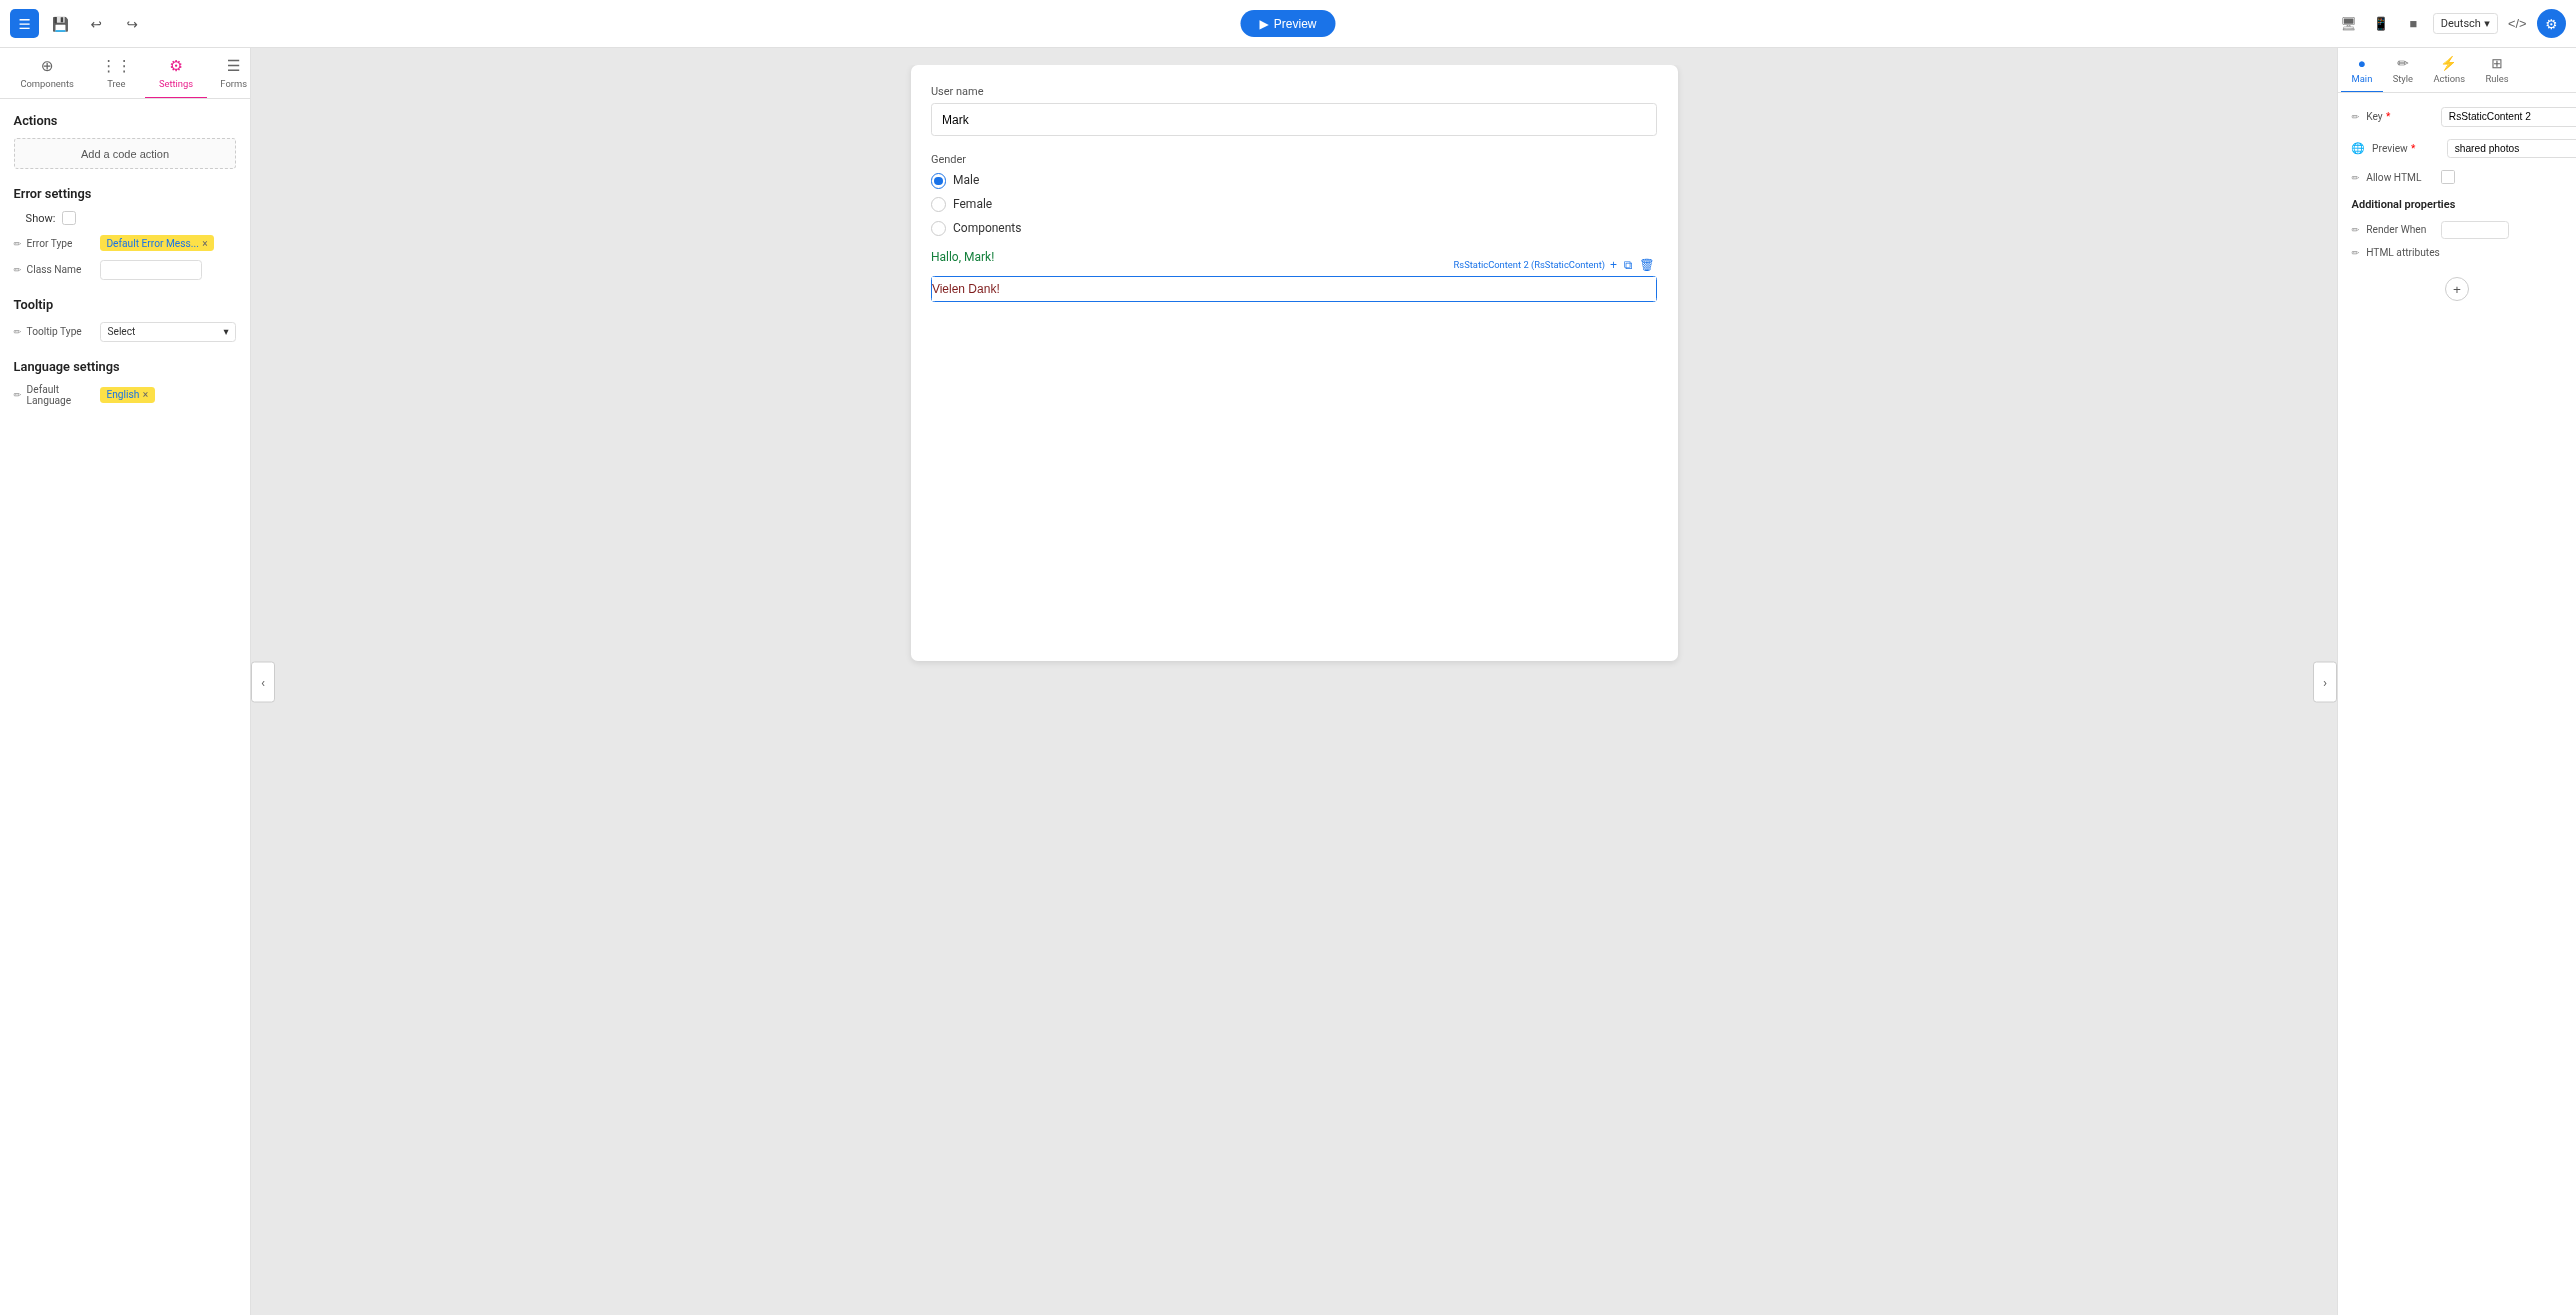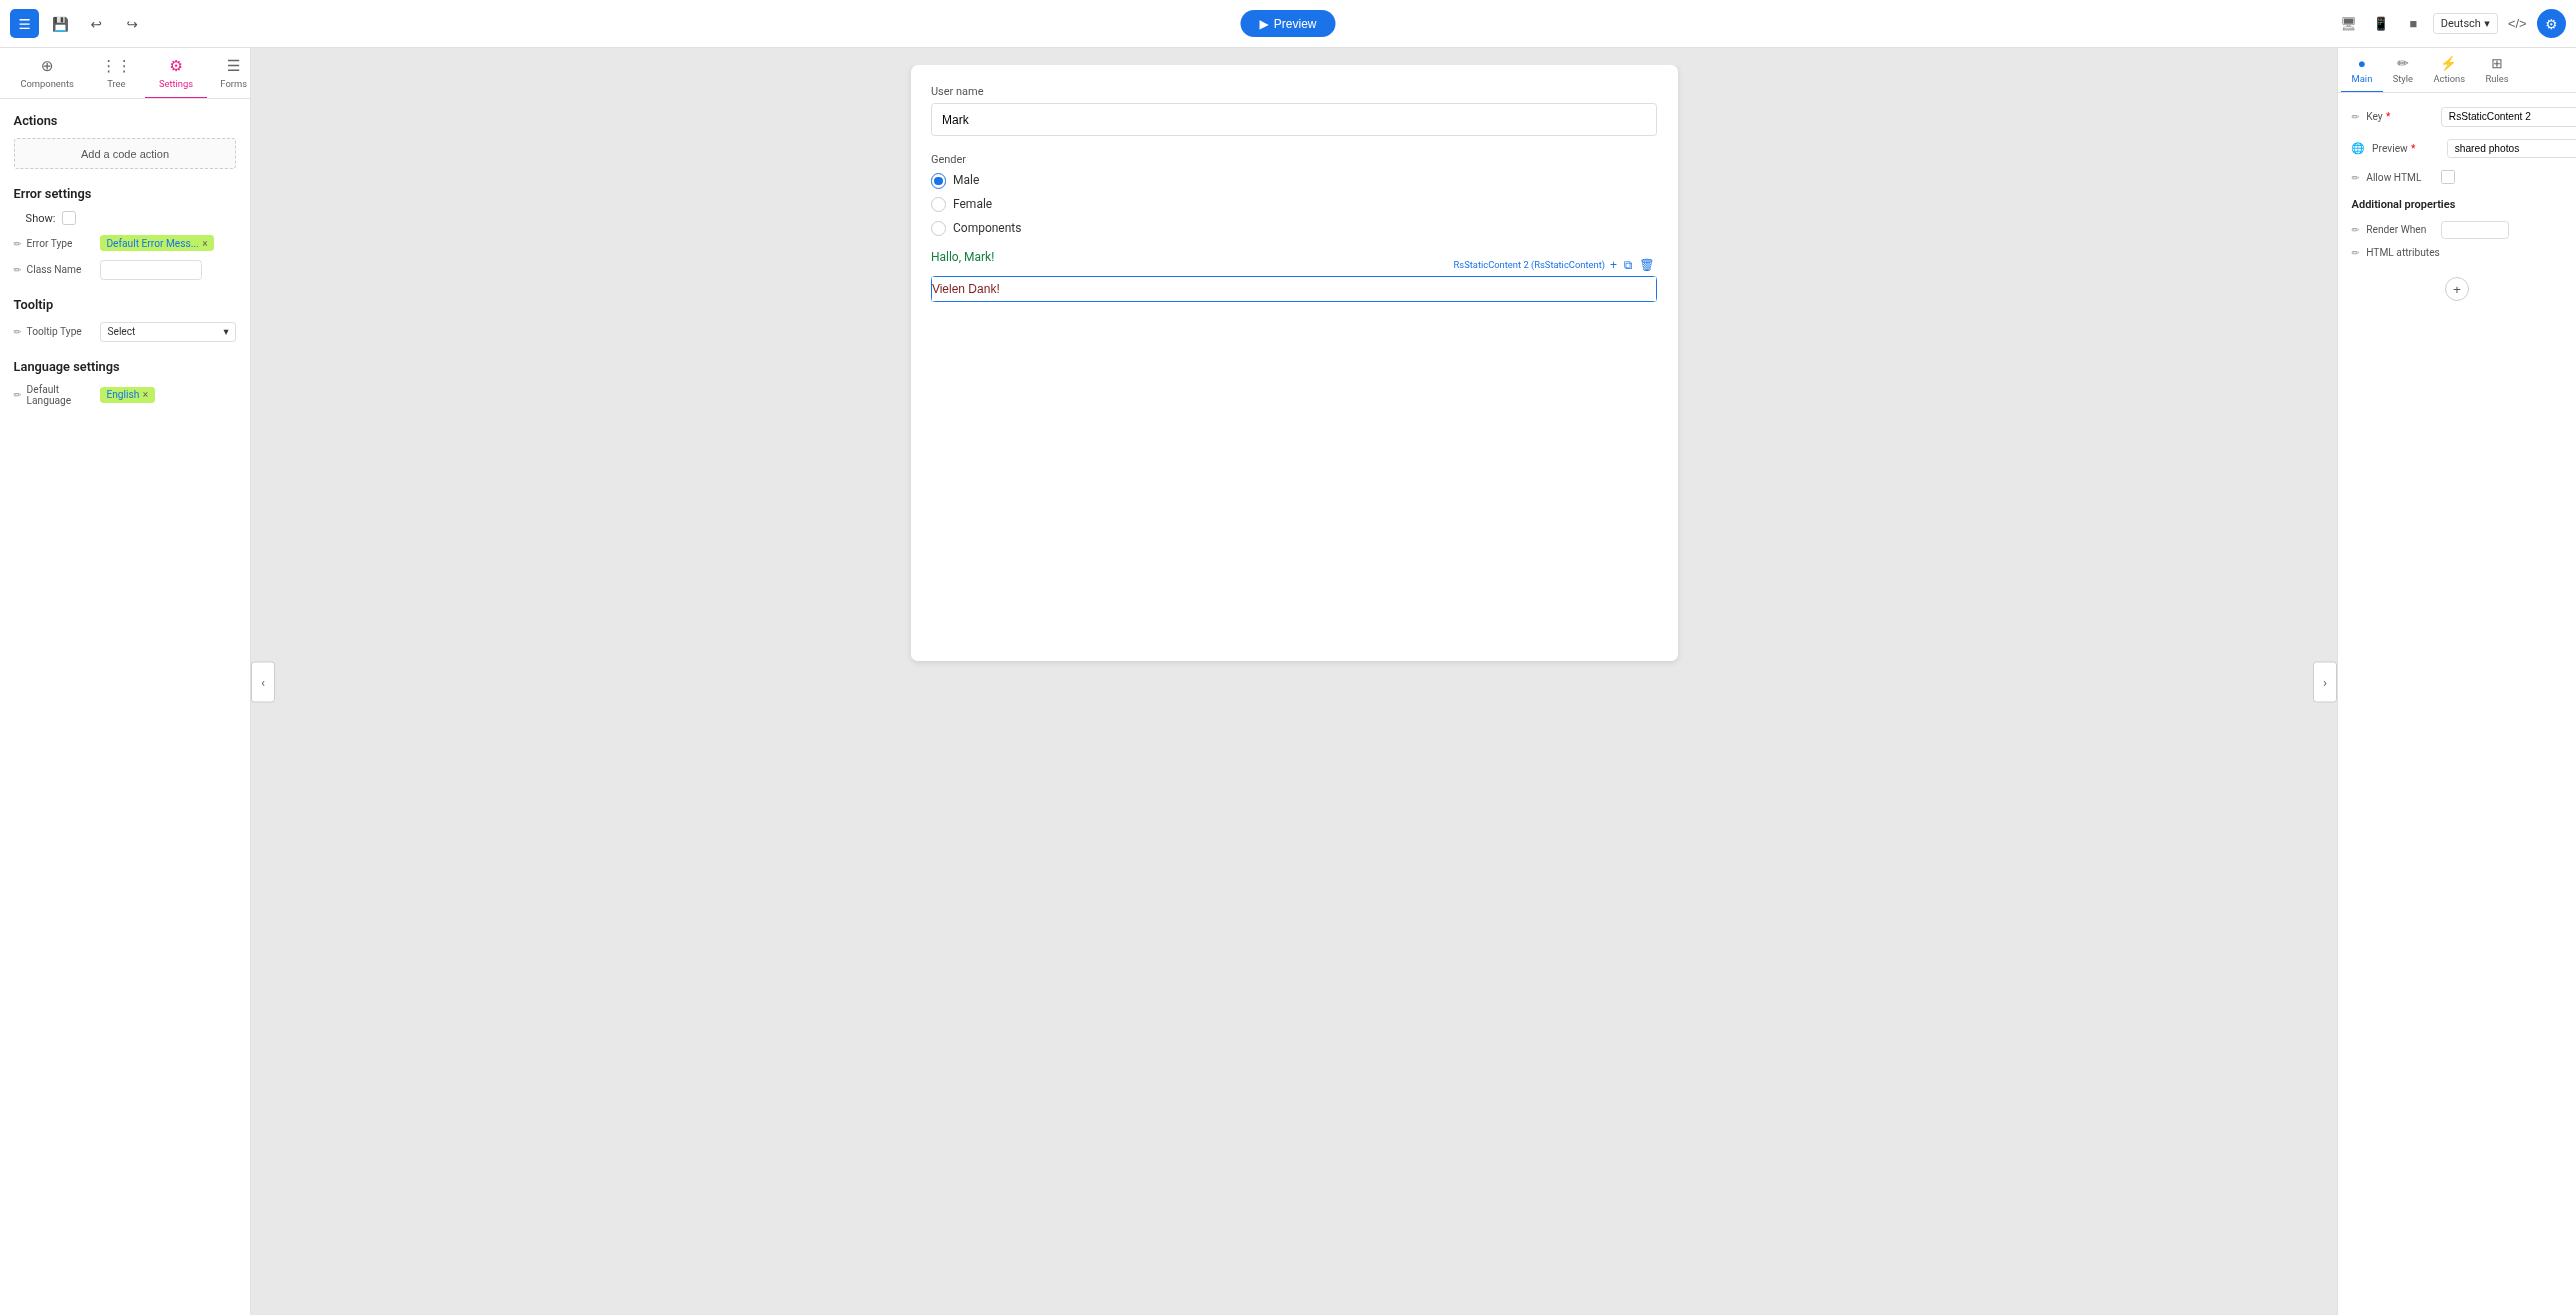--- a/index.html
+++ b/index.html
@@ -218,21 +218,21 @@
     .pencil-icon {
       color: #999;
       font-size: 9.4px;
       flex-shrink: 0;
     }
 
     .tag-value {
       display: flex;
       align-items: flex-start;
       gap: 3.4px;
-      background: #bef264;
+      background: #fde047;
       border-radius: 3.4px;
       padding: 2.6px 6.8px;
       font-size: 10.2px;
       color: #1a73e8;
     }
     .tag-value .remove { cursor: pointer; color: #666; }
 
     .text-input-field {
       width: 100%;
       border: 0.9px solid #ddd;

